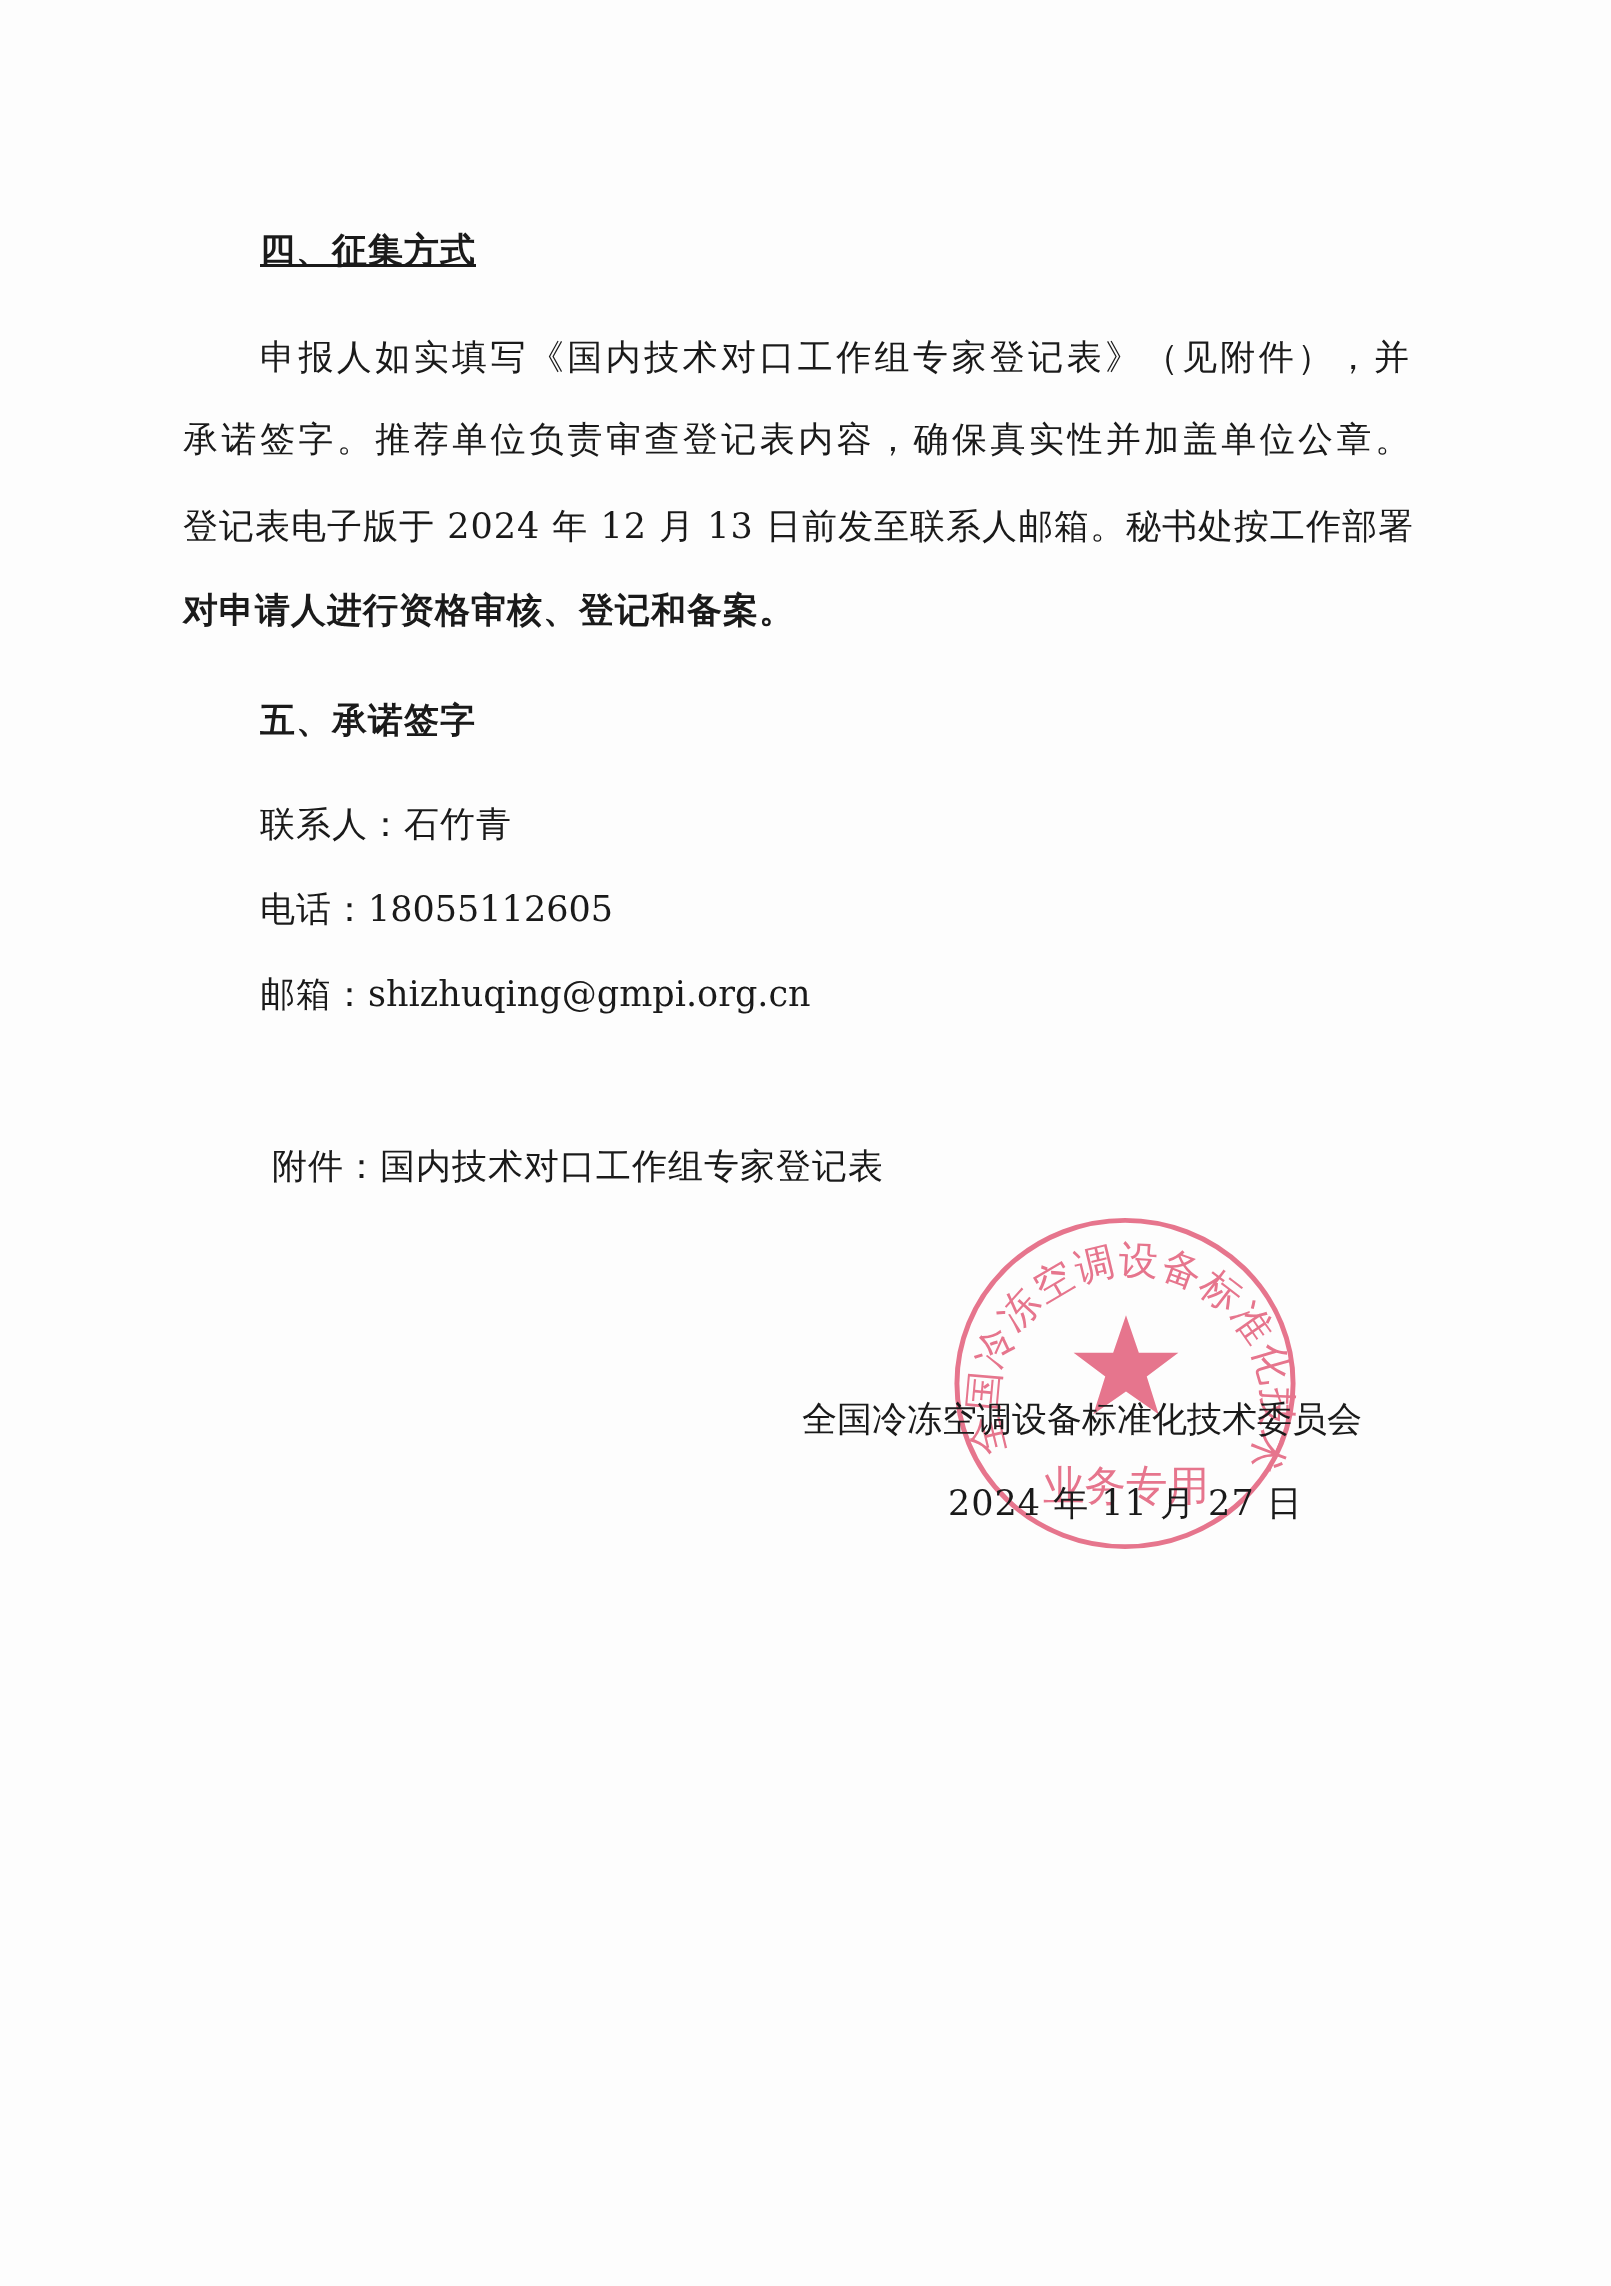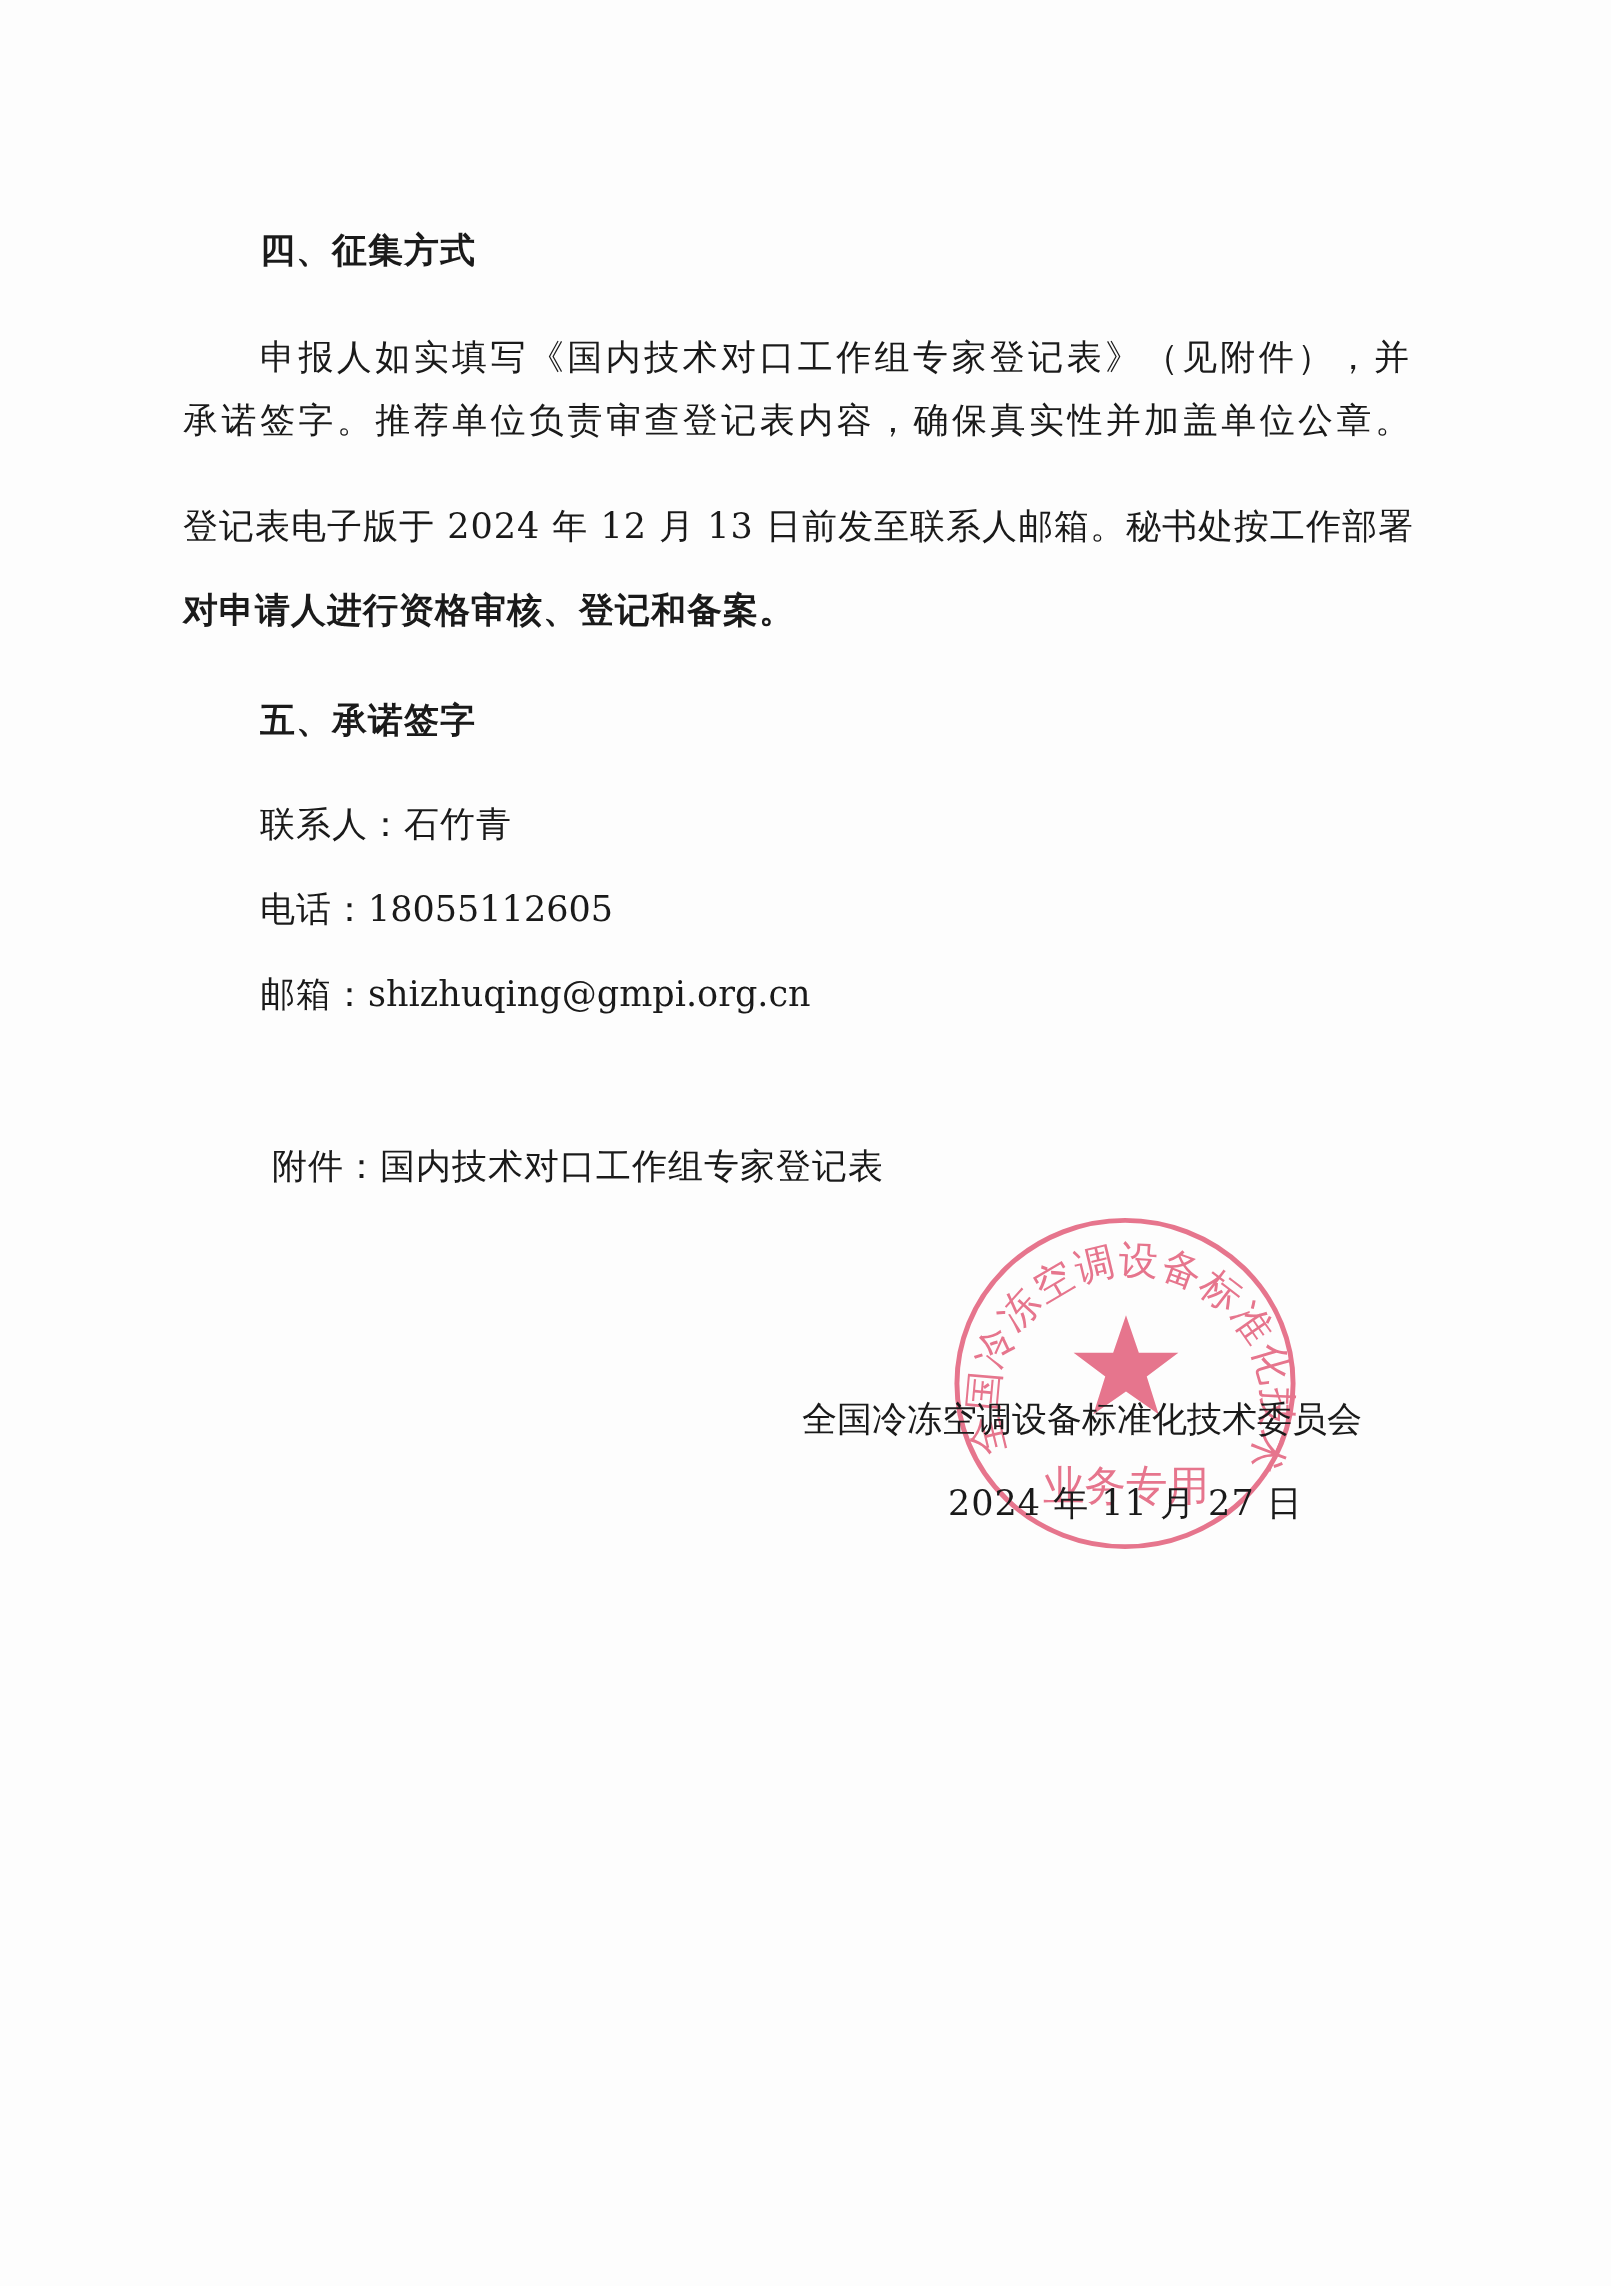--- a/index.html
+++ b/index.html
@@ -19,24 +19,24 @@
     position: absolute; left: 950px; top: 1213px; width: 351px; height: 342px;
     pointer-events: none; opacity: 0.78;
   }
   .sig { position: absolute; white-space: nowrap; font-size: 35px; line-height: 40px; }
 </style>
 </head>
 <body>
 
 <div>
 
-  <div class="line heading" style="left:260px; top:230px;">四、征集方式</div>
+  <div class="line heading" style="left:260px; top:230px;text-decoration:underline;">四、征集方式</div>
 
   <div class="line" style="left:260px; top:337px; width:1150px; text-align:justify; text-align-last:justify;">申报人如实填写《国内技术对口工作组专家登记表》（见附件），并</div>
-  <div class="line justify" style="top:400px;">承诺签字。推荐单位负责审查登记表内容，确保真实性并加盖单位公章。</div>
+  <div class="line justify" style="top:419px;">承诺签字。推荐单位负责审查登记表内容，确保真实性并加盖单位公章。</div>
   <div class="line justify" style="top:506px;">登记表电子版于 2024 年 12 月 13 日前发至联系人邮箱。秘书处按工作部署</div>
   <div class="line" style="left:183px; top:590px;font-weight:bold;">对申请人进行资格审核、登记和备案。</div>
 
   <div class="line heading" style="left:260px; top:700px;">五、承诺签字</div>
 
   <div class="line" style="left:260px; top:804px;text-align:center;">
     <span>联系人：</span><span>石竹青</span>
   </div>
   <div class="line" style="left:260px; top:889px;">
     <span>电话：</span><span style="letter-spacing:0">18055112605</span>

